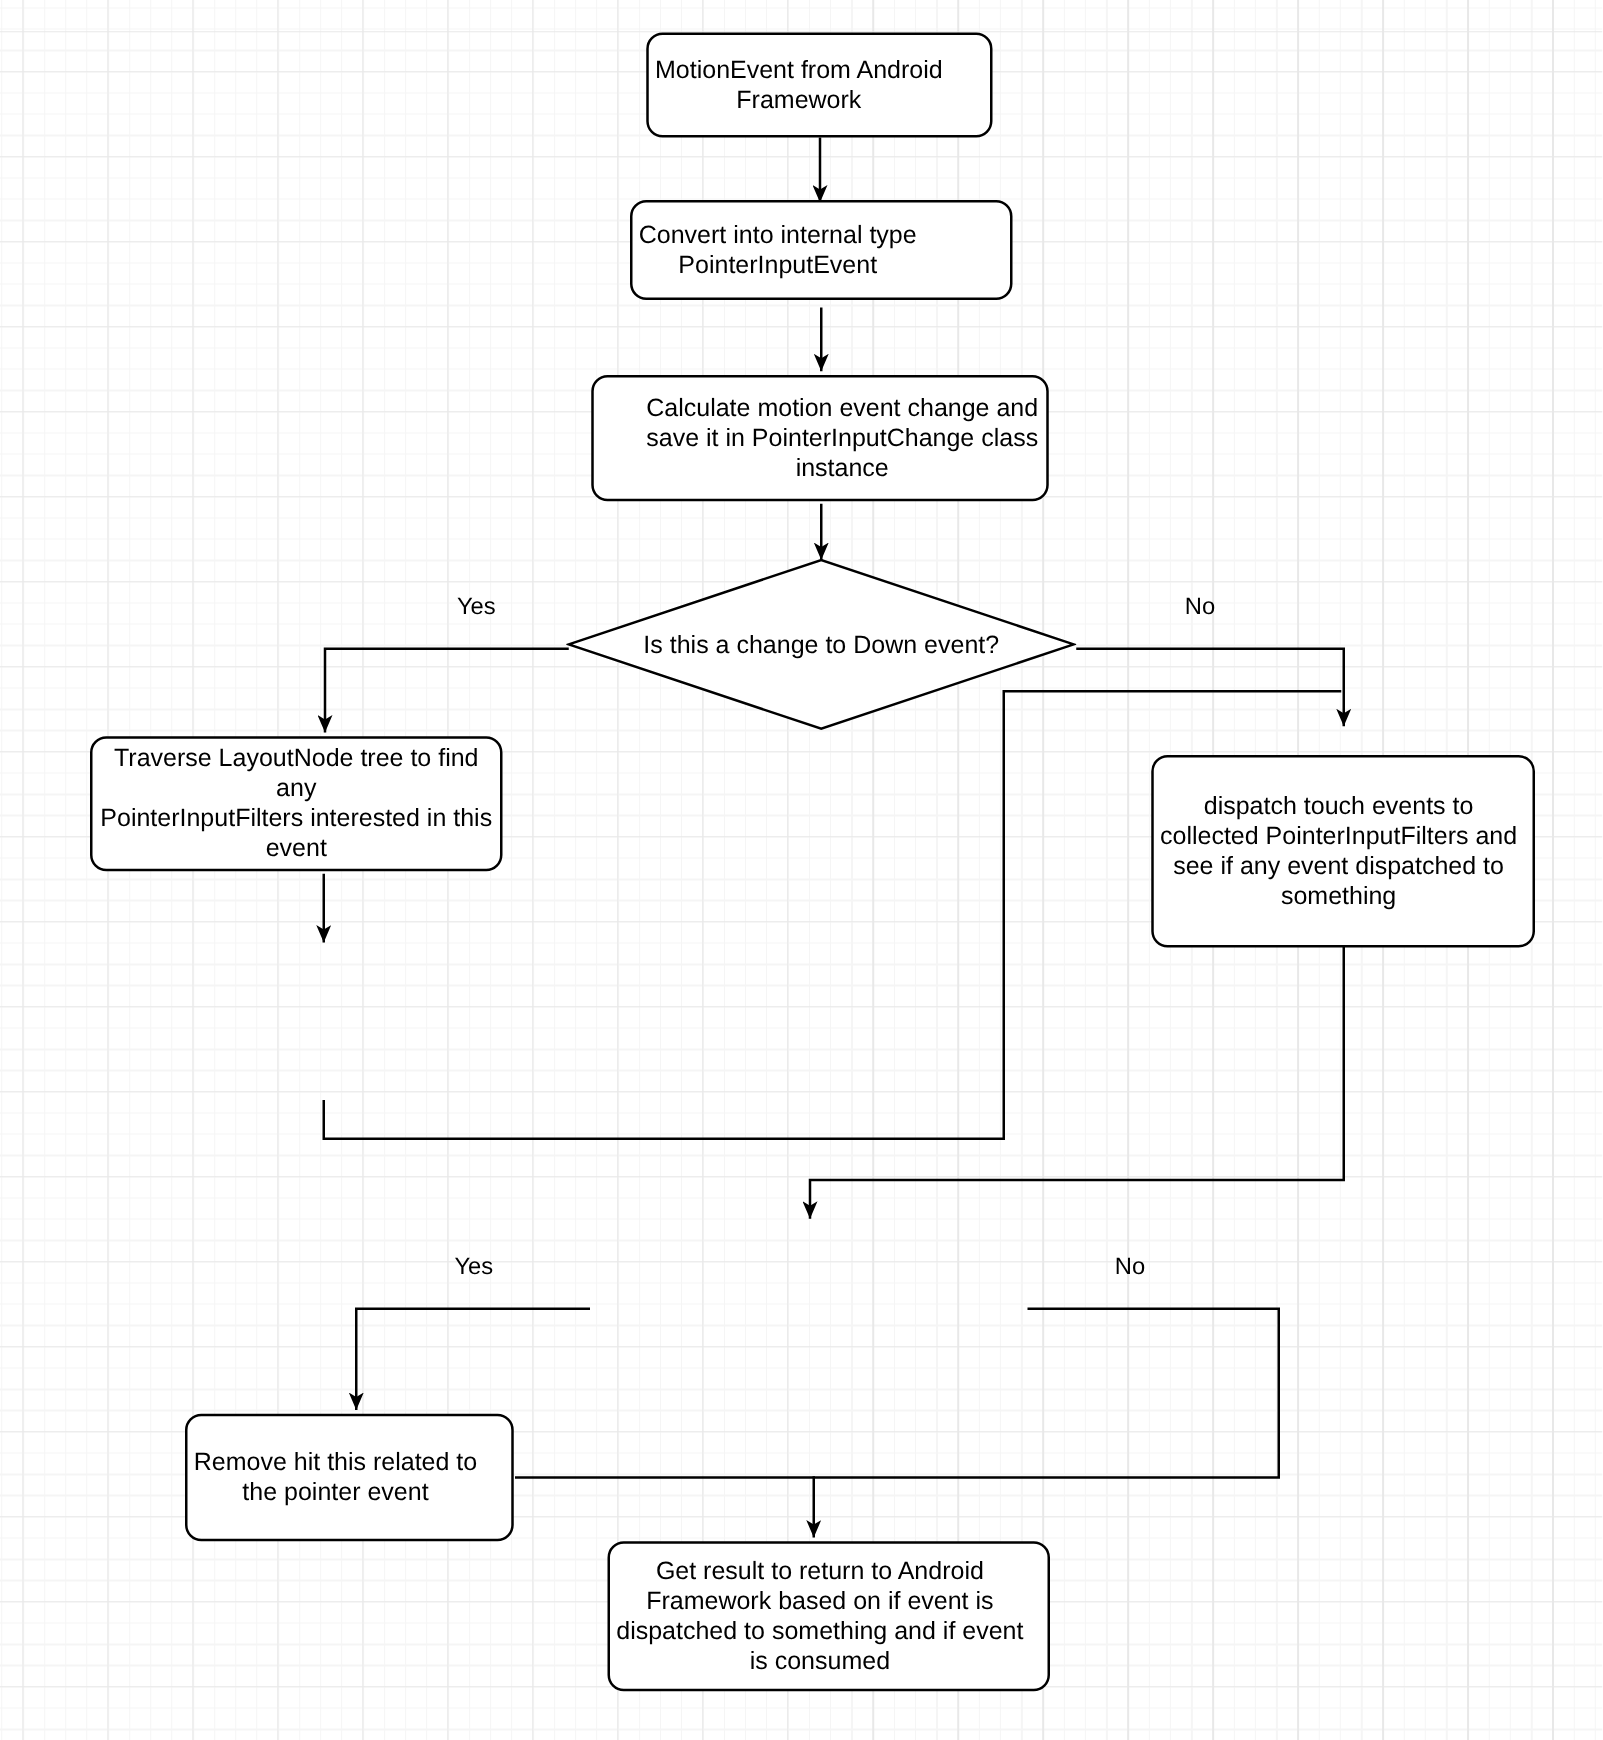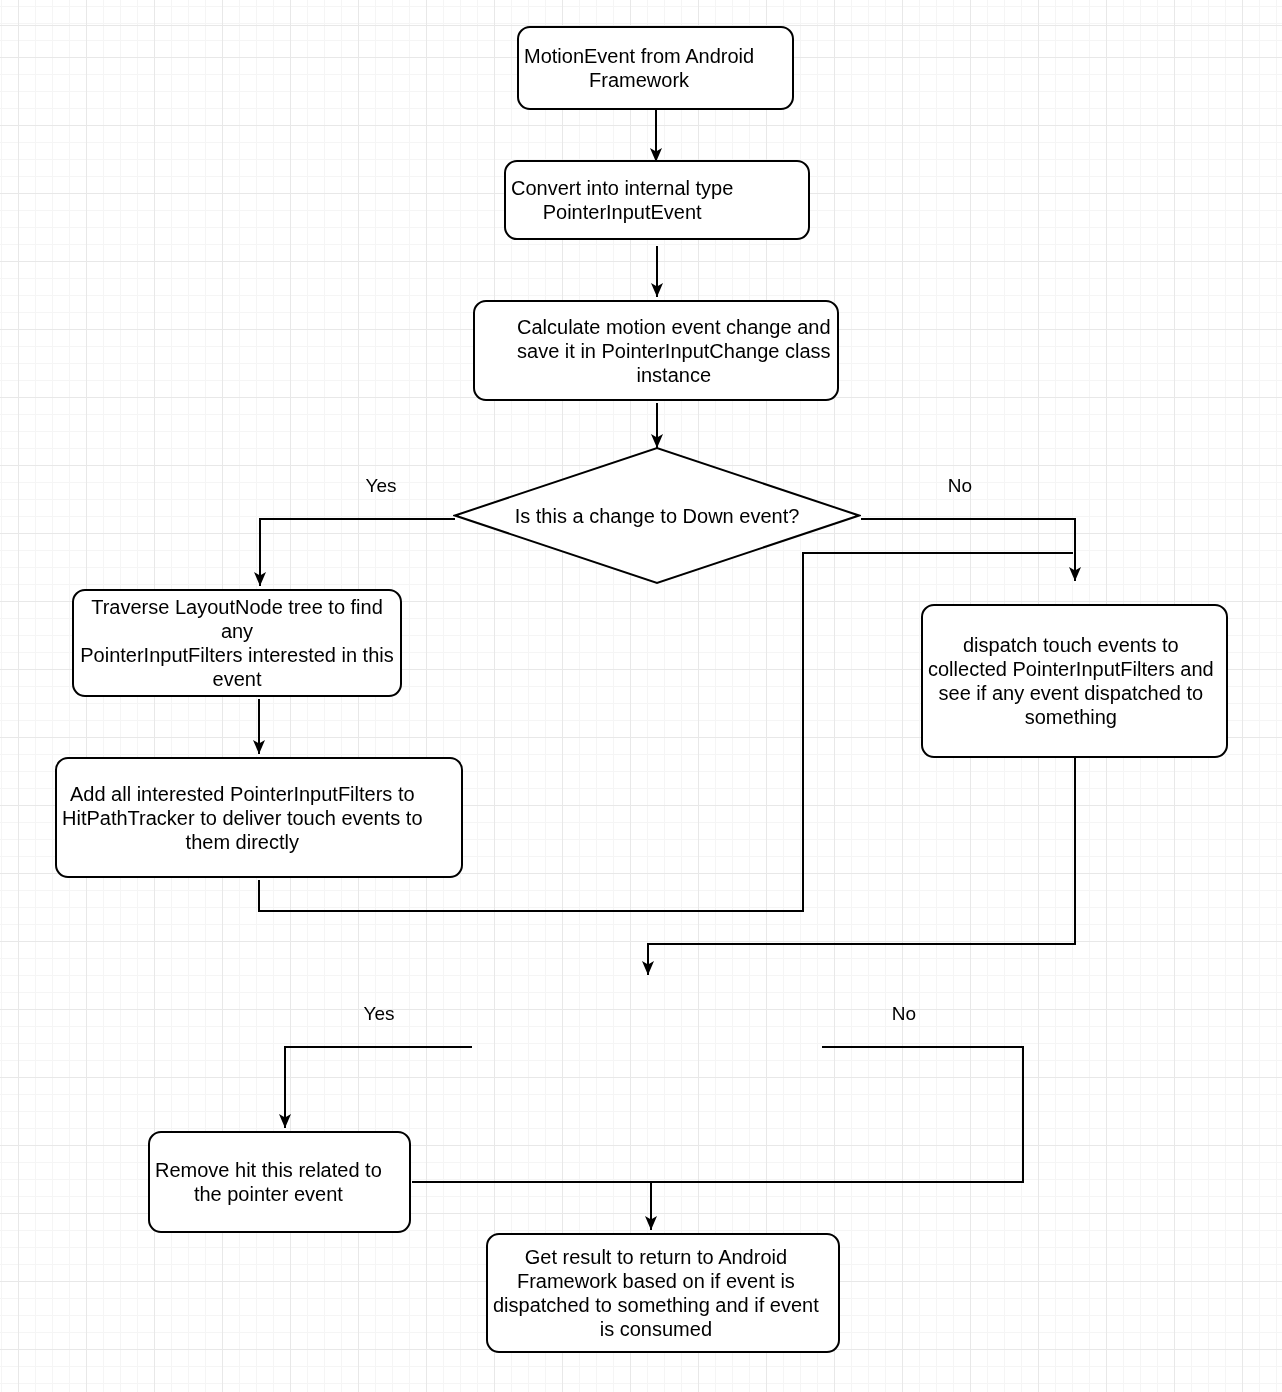--- a/index.html
+++ b/index.html
@@ -138,25 +138,20 @@
 
   <span class="branch-label" style="left:381px; top:486px;">Yes</span>
   <span class="branch-label" style="left:960px; top:486px;">No</span>
 
   <div class="node" style="left:72px; top:589px; width:330px; height:108px;">
     <span class="lbl">Traverse LayoutNode tree to find any
 PointerInputFilters interested in this
 event</span>
   </div>
 
-  <div class="node" style="left:55px; top:757px; width:408px; height:121px;">
-    <span class="lbl">Add all interested PointerInputFilters to
-HitPathTracker to deliver touch events to
-them directly</span>
-  </div>
 
   <div class="node" style="left:921px; top:568px; width:307px; height:154px;margin-top:36px;">
     <span class="lbl">dispatch touch events to
 collected PointerInputFilters and
 see if any event dispatched to
 something</span>
   </div>
 
 
   <span class="branch-label" style="left:379px; top:1014px;">Yes</span>

